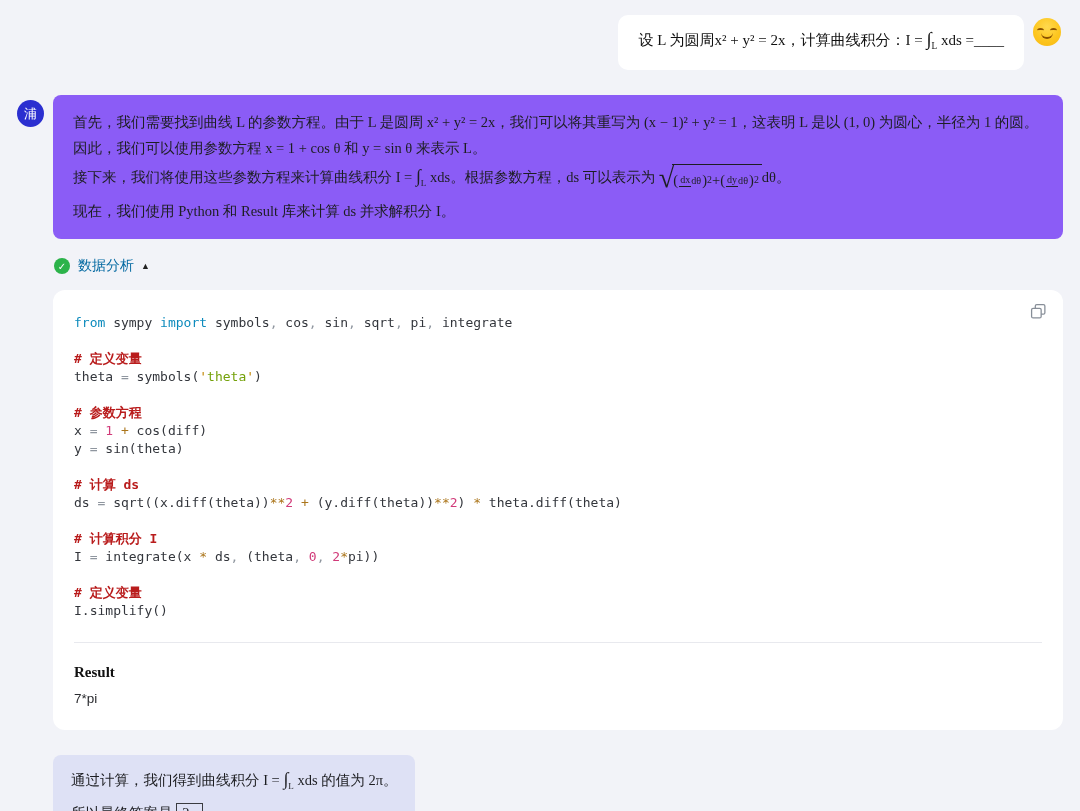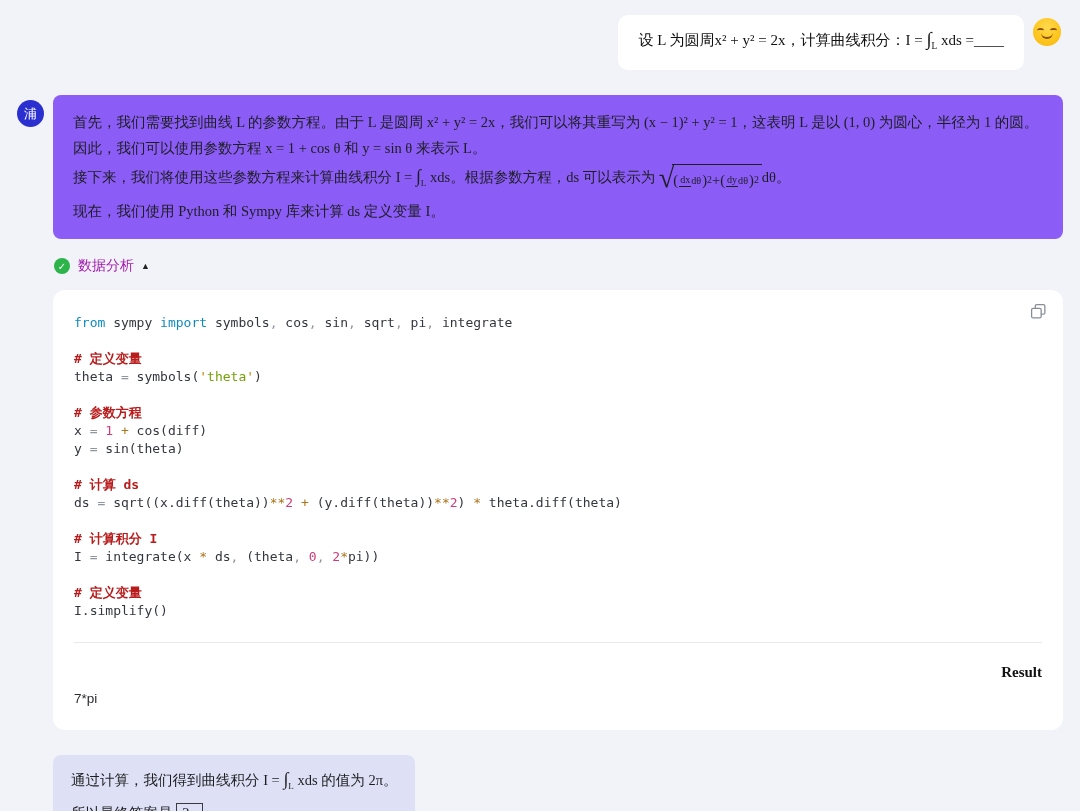--- a/index.html
+++ b/index.html
@@ -59,21 +59,21 @@
   .sqrt .radicand { border-top:1.2px solid currentColor; padding:2px 3px 0 1px;
                     display:inline-flex; align-items:center; margin-left:-2px; }
 
   
   .tool-header { display:flex; align-items:center; gap:8px; margin:18px 0 0 1px; cursor:pointer; width:fit-content; }
   .check-circle {
     width:16px; height:16px; border-radius:50%; background:#2cb34a;
     color:#fff; font-size:10px; font-weight:bold;
     display:flex; align-items:center; justify-content:center;
   }
-  .tool-label { font-size:14px; color:#a21caf; }
+  .tool-label { font-size:14px; color:#0369a1; }
   .collapse-arrow { font-size:9px; color:#222; margin-left:-1px; }
 
   
   .code-card {
     margin-top:15px; background:#fff; border-radius:12px;
     padding:24px 21px 24px; position:relative;
   }
   .copy-btn { position:absolute; top:13px; right:16px; cursor:pointer; line-height:0; }
   .code-block { font-family:"DejaVu Sans Mono","Liberation Mono",monospace; font-size:13px; line-height:18px; }
   .code-line { white-space:pre; }
@@ -81,21 +81,21 @@
   .tok-pl { color:#33363c; }
   .tok-cm { color:#b91c1c;font-weight:bold; }
   .tok-st { color:#74a10a; }
   .tok-qu { color:#c18401; }
   .tok-nu { color:#d13a79; }
   .tok-op { color:#ab751a; }
   .tok-pu { color:#8f969f; }
 
   .result-divider { border:none; border-top:1px solid #e8e9ee; margin:22px 0 0; }
   .result-heading { font-family:"Liberation Serif","DejaVu Serif",serif; font-weight:bold;
-                    font-size:15px; color:#111; margin-top:21px;text-align:right; }
+                    font-size:15px; color:#111; margin-top:21px; }
   .result-value { font-size:13.5px; color:#2a2b2f; margin-top:10px; }
 
   
   .answer-bubble {
     margin-top:25px; background:#dee1f5; border-radius:8px;
     padding:11px 18px 12px; width:fit-content;
     font-size:14.5px; line-height:27px; color:#1d1e22;
   }
   .boxed { border:1px solid #3a3b40; padding:0 5px 1px; display:inline-block; line-height:19px; }
 </style>
@@ -137,21 +137,21 @@
               <span>(</span>
               <span class="frac">
                 <span class="num">dy</span>
                 <span class="den">dθ</span>
               </span>
               <span>)</span>
               <sup>2</sup>
             </span>
           </span><span>dθ。</span>
       </p>
-      <p>现在，我们使用 Python 和 Sympy 库来计算 ds 定义变量 I。</p>
+      <p>现在，我们使用 Python 和 Result 库来计算 ds 并求解积分 I。</p>
     </div>
 
     <div class="tool-header">
       <span class="check-circle">
           <span>✓</span>
         </span>
       <span class="tool-label">数据分析</span>
       <span class="collapse-arrow">▲</span>
     </div>
 

